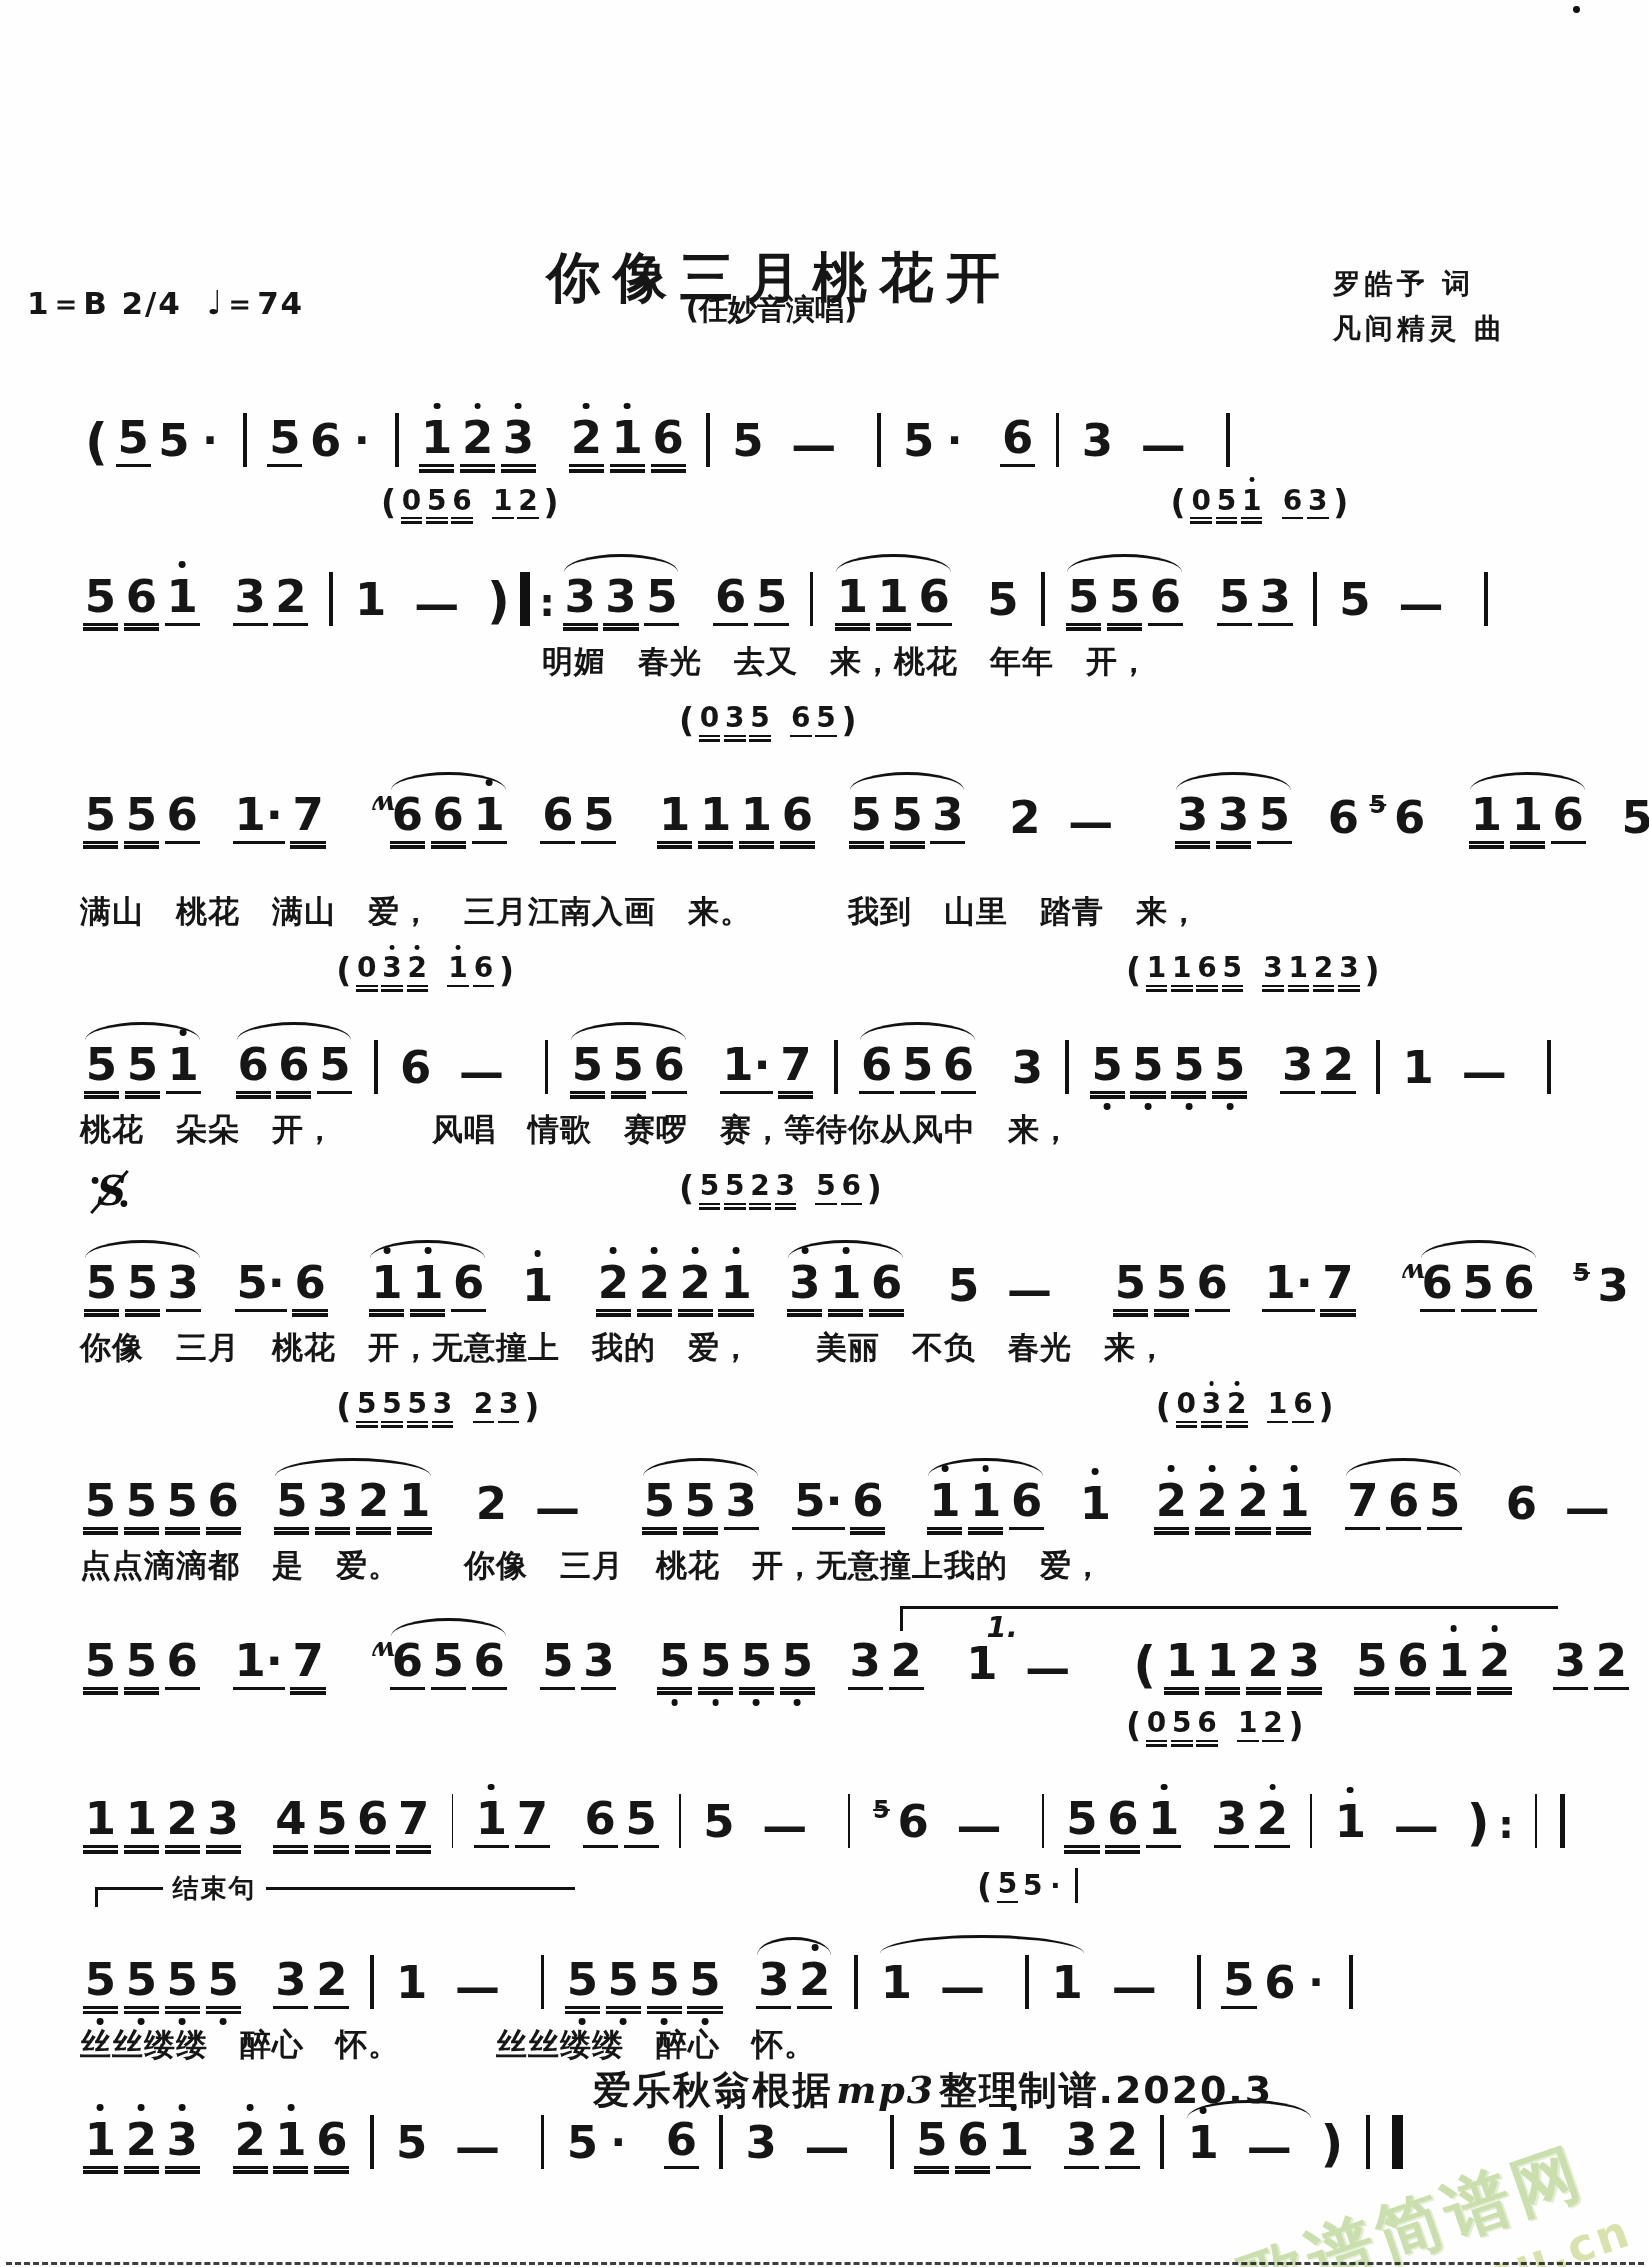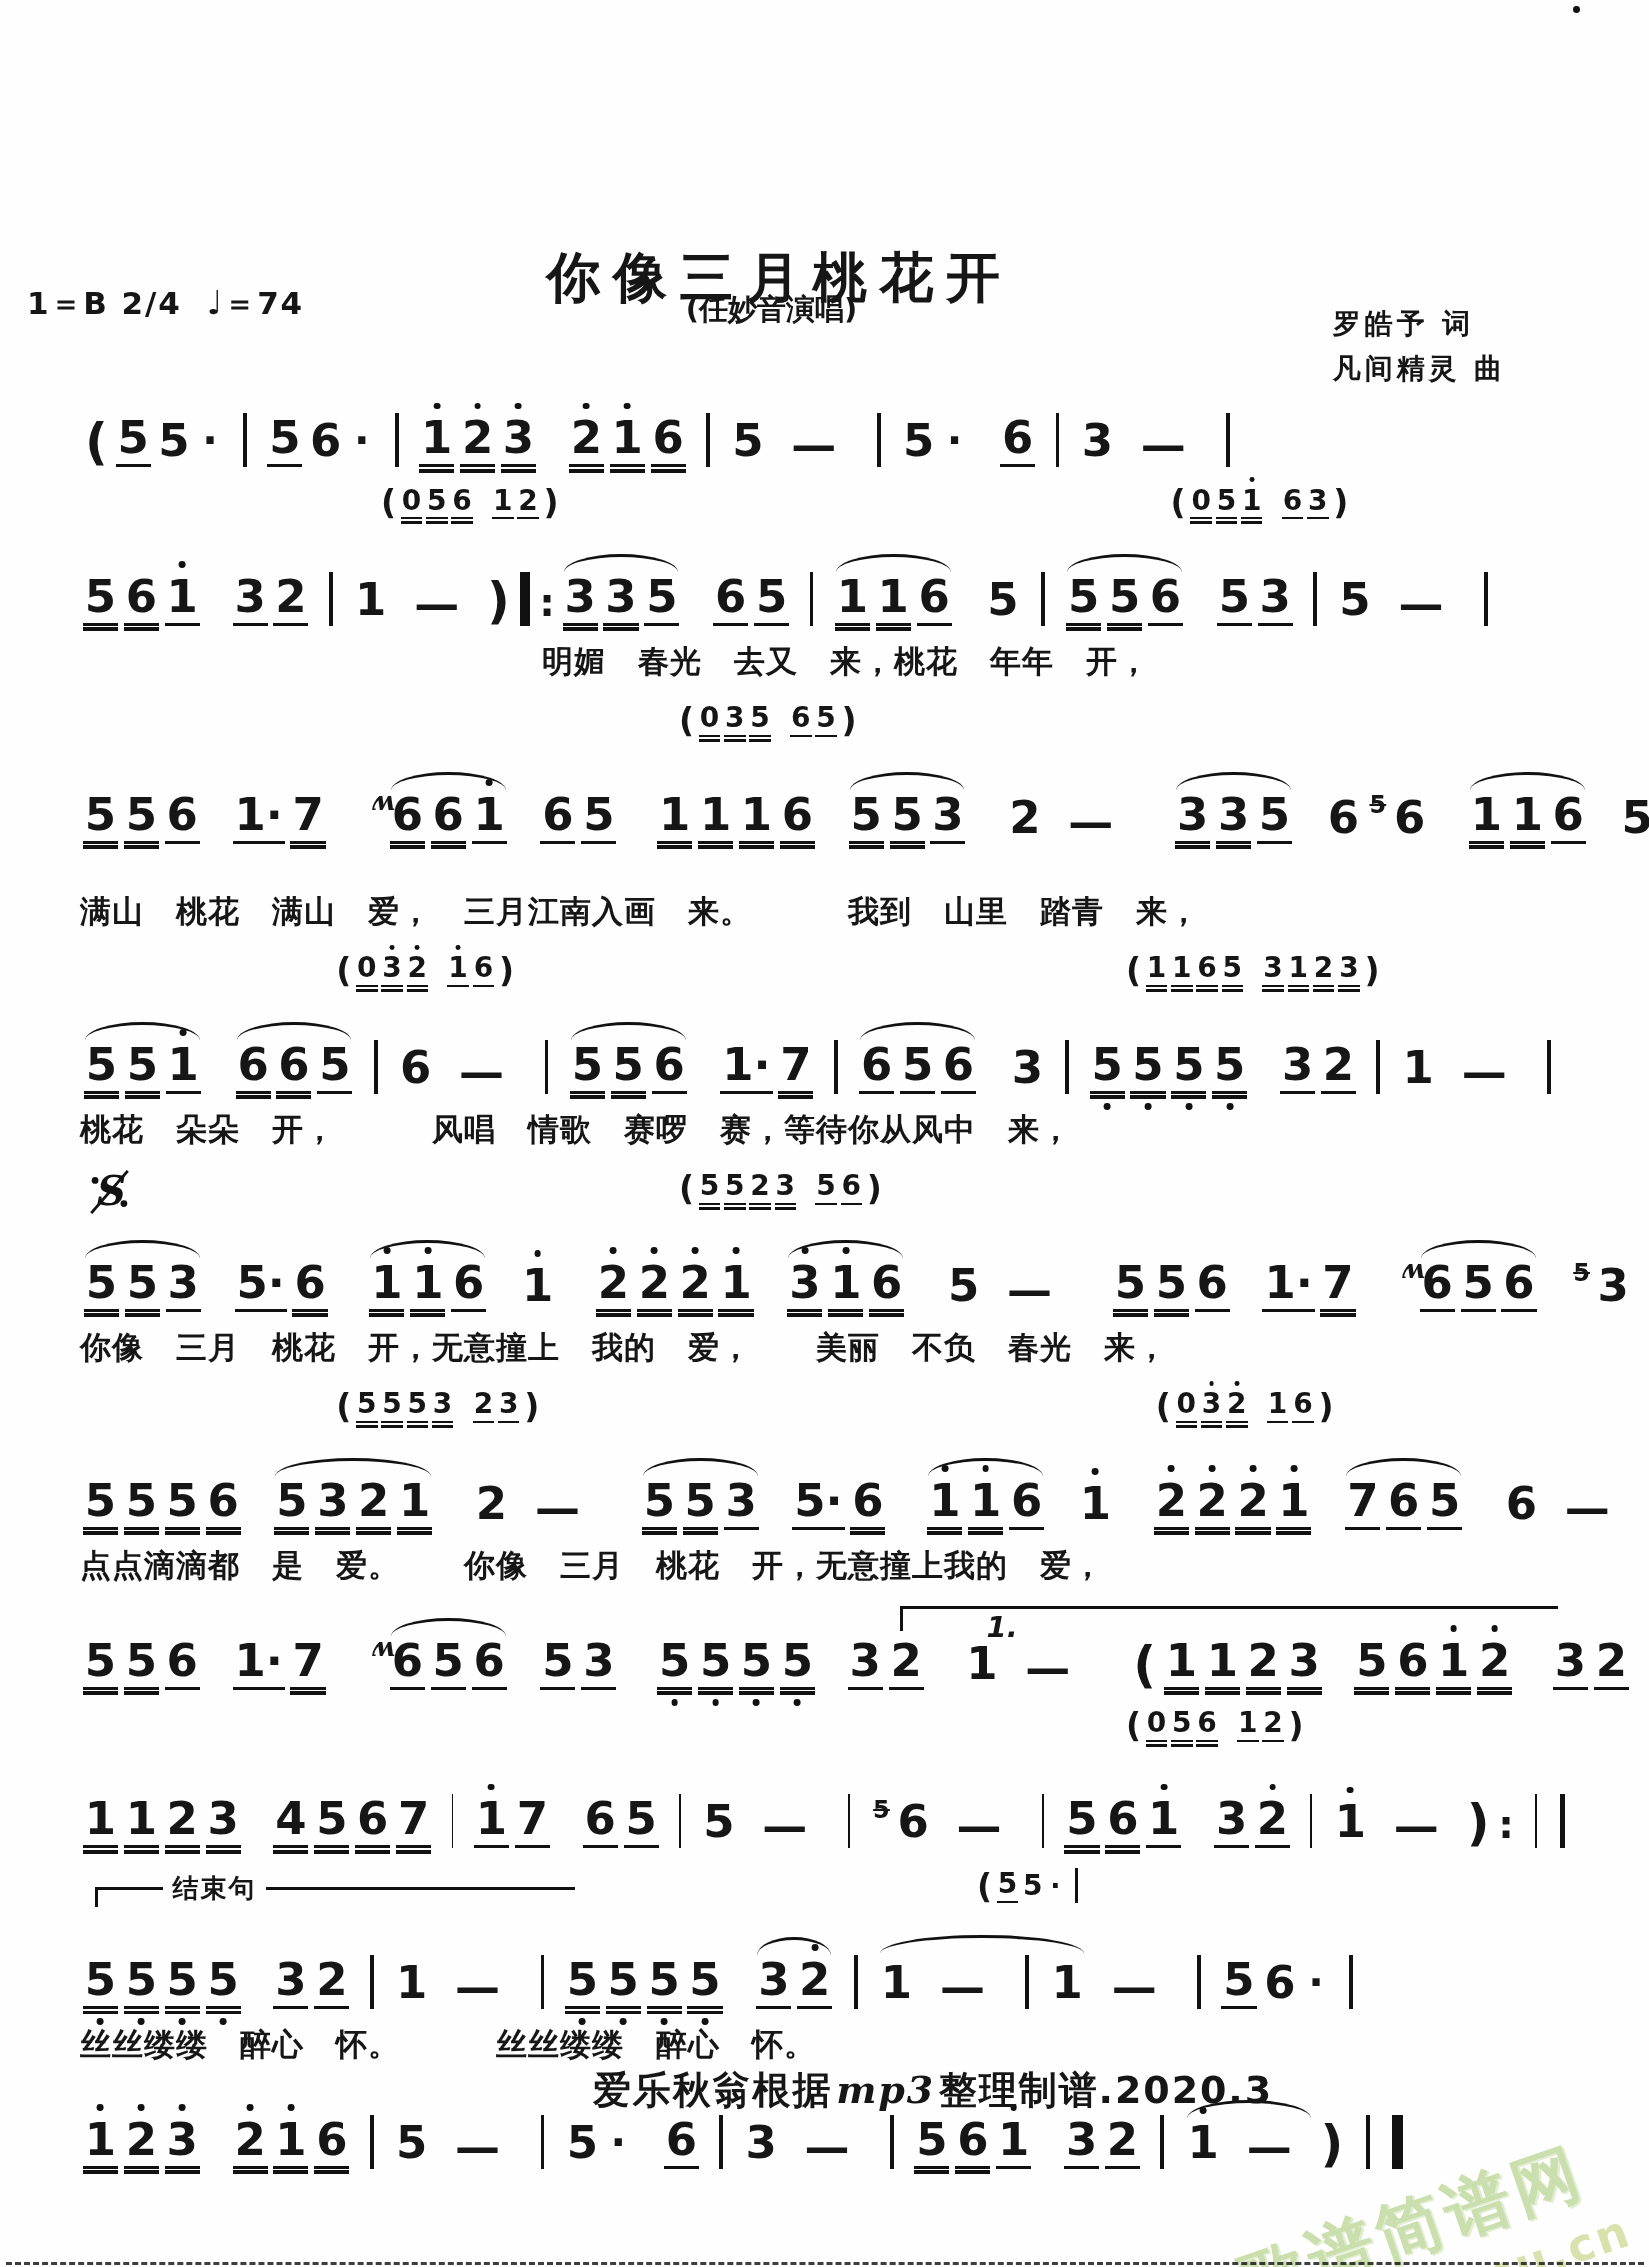--- a/index.html
+++ b/index.html
@@ -8,21 +8,21 @@
   .page::after{content:"";position:absolute;left:5.8px;right:5.8px;bottom:2.9px;border-bottom:3.9px dashed #1c1c1c;opacity:.85;}
   .speck{position:absolute;top:5.8px;right:70px;width:6.8px;height:6.8px;background:#111;border-radius:50%;}
 
   
   .header{position:relative;height:380px;}
   .title{position:absolute;left:16px;right:107px;top:206px;text-align:center;
          font-size:54px;font-weight:bold;letter-spacing:12.6px;}
   .keyline{position:absolute;left:27px;top:283px;font-size:31px;font-weight:bold;letter-spacing:1.9px;white-space:nowrap;text-align:center;}
   .qnote{font-size:33px;margin-left:25px;}
   .subtitle{position:absolute;left:0;right:107px;top:290px;text-align:center;font-size:29px;font-weight:bold;}
-  .credits{position:absolute;right:144px;top:262px;font-size:28px;font-weight:bold;line-height:1.6;letter-spacing:3.9px;text-align:left;margin-top:40px;}
+  .credits{position:absolute;right:144px;top:262px;font-size:28px;font-weight:bold;line-height:1.6;letter-spacing:3.9px;text-align:left;}
 
   
   #score{position:relative;padding:0 80px;}
   .nrow{position:relative;display:flex;align-items:flex-end;padding:33px 0 13.6px;}
   .note{position:relative;display:inline-block;font-weight:bold;font-size:45px;line-height:1;
         padding:0 1.9px 3.9px;margin:0 2.9px;}
   .u1{border-bottom:3.9px solid #111;}
   .u2{border-bottom:3.9px solid #111;}
   .u2::after{content:"";position:absolute;left:0;right:0;bottom:-8.7px;height:3.9px;background:#111;}
   .dA{position:absolute;top:-12.6px;left:50%;transform:translateX(-50%);width:6.8px;height:6.8px;background:#111;border-radius:50%;}

